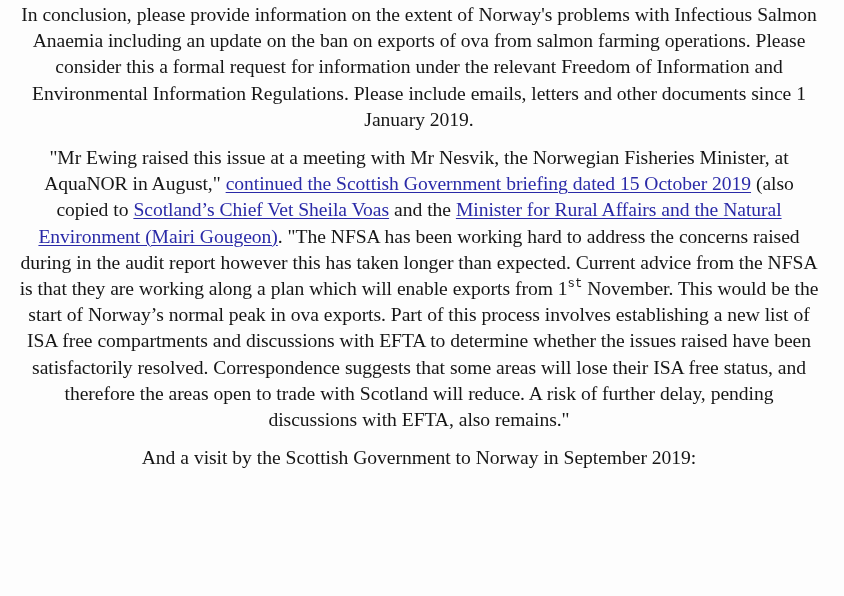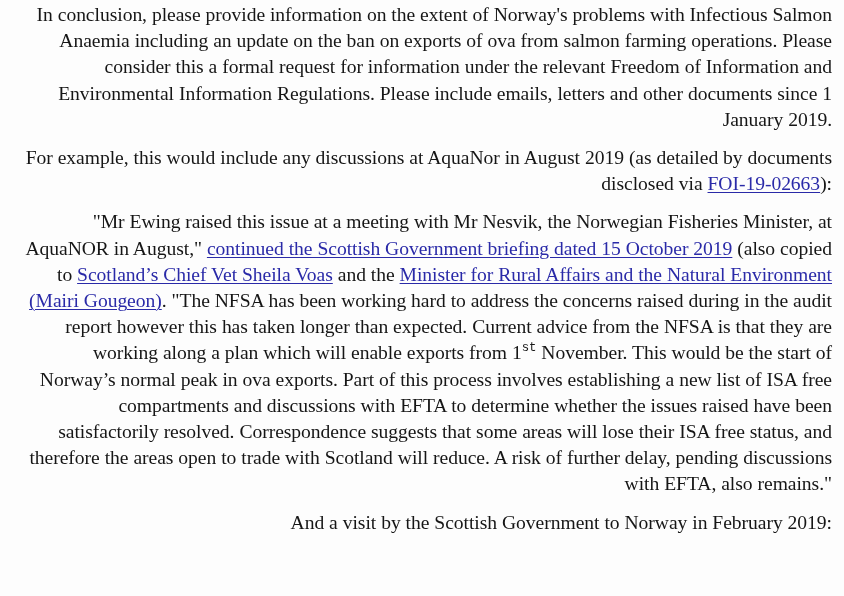--- a/index.html
+++ b/index.html
@@ -25,24 +25,24 @@
   }
 
   .doc-body {
     position: absolute;
     left: 18px;
     top: 2px;
     width: 814px;
   }
 
   p.para {
-    margin: 0 0 12px 0;
+    margin: 0 12px 12px 0;
     font-size: 19.6px;
     line-height: 26.2px;
-    text-align: right;
+    text-align: center;
     letter-spacing: -0.05px;
     word-spacing: 0.1px;
     color: #161616;
     -webkit-font-smoothing: none;
   }
 
   p.para:last-child {
     margin-bottom: 0;
   }
 
@@ -62,20 +62,19 @@
   }
 </style>
 </head>
 <body>
 
 <div class="page">
   <div class="doc-body">
 
     <p class="para">In conclusion, please provide information on the extent of Norway's problems with Infectious Salmon Anaemia including an update on the ban on exports of ova from salmon farming operations.  Please consider this a formal request for information under the relevant Freedom of Information and Environmental Information Regulations.  Please include emails, letters and other documents since 1 January 2019.</p>
 
-    <p class="para"><span>For example, this would include any discussions at AquaNor in August 2019 (as detailed by documents disclosed via </span><a class="doclink" href="#">FOI-19-02663</a><span>):</span></p>
 
     <p class="para"><span>"Mr Ewing raised this issue at a meeting with Mr Nesvik, the Norwegian Fisheries Minister, at AquaNOR in August," </span><a class="doclink" href="#">continued the Scottish Government briefing dated 15 October 2019</a><span> (also copied to </span><a class="doclink" href="#">Scotland’s Chief Vet Sheila Voas</a><span> and the </span><a class="doclink" href="#">Minister for Rural Affairs and the Natural Environment (Mairi Gougeon)</a><span>.  "The NFSA has been working hard to address the concerns raised during in the audit report however this has taken longer than expected. Current advice from the NFSA is that they are working along a plan which will enable exports from 1</span><sup class="ord">st</sup><span> November. This would be the start of Norway’s normal peak in ova exports.  Part of this process involves establishing a new list of ISA free compartments and discussions with EFTA to determine whether the issues raised have been satisfactorily resolved. Correspondence suggests that some areas will lose their ISA free status, and therefore the areas open to trade with Scotland will reduce. A risk of further delay, pending discussions with EFTA, also remains."</span></p>
 
-    <p class="para">And a visit by the Scottish Government to Norway in February 2019:</p>
+    <p class="para">And a visit by the Scottish Government to Norway in September 2019:</p>
 
   </div>
 </div>
 
 </body></html>

